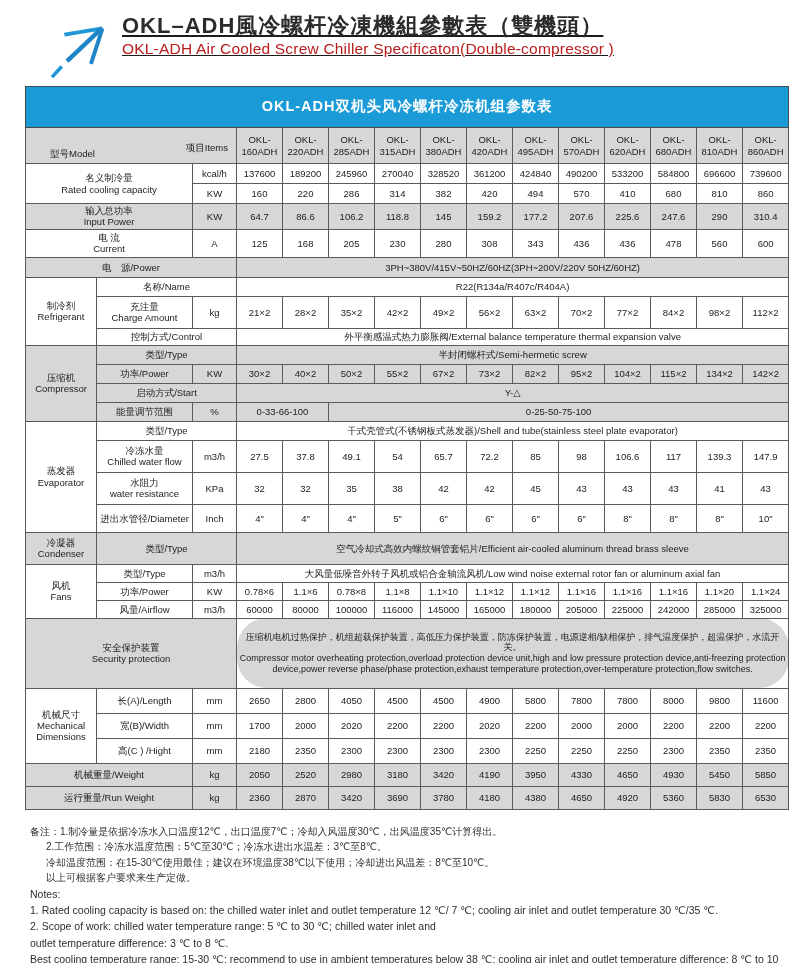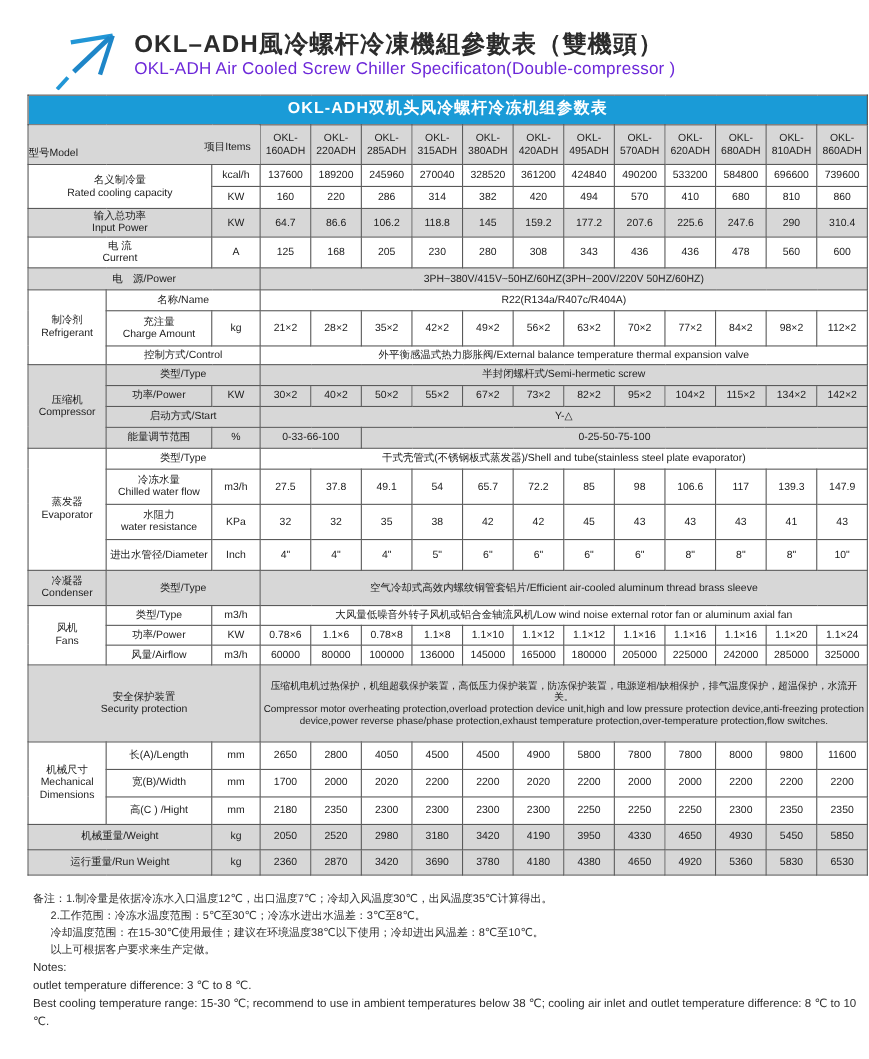--- a/index.html
+++ b/index.html
@@ -1,41 +1,41 @@
 <!DOCTYPE html>
 <html><head>
 <meta charset="utf-8">
 <style>
   * { margin:0; padding:0; box-sizing:border-box; }
   html,body { background:#ffffff; width:790px; font-family:"Liberation Sans","DejaVu Sans",sans-serif; color:#1c1c1c; }
   .page { width:790px; height:963px; background:#fff; overflow:hidden; }
 
   
-  .hdr { display:flex; align-items:center; padding:12px 0 0 34px; height:86px; }
+  .hdr { display:flex; align-items:flex-start; padding:12px 0 0 34px; height:86px;text-decoration:underline; }
   .hdr svg { width:82px; height:62px; flex:0 0 auto; margin-top:4px; }
   .titles { margin-left:6px; }
   .title-zh { font-size:22px; font-weight:700; color:#2b2b2b; letter-spacing:1px; line-height:1.25; }
-  .title-en { font-size:15.5px; font-weight:400; color:#6d28d9; letter-spacing:0.2px; }
+  .title-en { font-size:15.5px; font-weight:400; color:#b91c1c; letter-spacing:0.2px; }
 
   
   table.spec { border-collapse:collapse; table-layout:fixed; width:763px; margin-left:25px; font-size:9.5px; }
   table.spec td { border:1px solid #5a5a5a; text-align:center; vertical-align:middle; padding:1px 1px; line-height:1.2; overflow:hidden; white-space:pre-line; }
-  tr.banner td { background:#1a9bd7; color:#ffffff; font-size:14.5px; font-weight:700; letter-spacing:1px; height:27px; border:1px solid #4a4a4a; }
+  tr.banner td { background:#1a9bd7; color:#ffffff; font-size:14.5px; font-weight:700; letter-spacing:1px; height:41px; border:1px solid #4a4a4a; }
   tr.mrow td { background:#d7d7d7; height:36px; font-size:9.5px; }
   tr.g td { background:#d7d7d7; }
   td.lbl { font-size:9.5px; }
   td.unit { font-size:9.5px; }
   td.val { font-size:9.5px; }
   td.span-val { font-size:9.5px; }
   td.cat { font-size:9.5px; }
-  td.secv { text-align:left; padding:3px 6px 3px 6px; font-size:9px; line-height:1.4; }
+  td.secv { text-align:left; padding:3px 6px 3px 6px; font-size:9px; line-height:1.4;border-radius:30px; }
 
   .corner { position:relative; background:
      linear-gradient(to bottom right, transparent calc(50% - 0.6px), #6a6a6a calc(50% - 0.6px), #6a6a6a calc(50% + 0.6px), transparent calc(50% + 0.6px)); }
-  .corner .c-model { position:absolute; left:0; bottom:4px; font-size:9.5px; }
+  .corner .c-model { position:absolute; left:24px; bottom:4px; font-size:9.5px; }
   .corner .c-items { position:absolute; right:8px; bottom:10px; font-size:9.5px; }
 
   
   .notes { margin:14px 0 0 30px; font-size:10px; color:#2e2e2e; line-height:1.55; }
   .notes .en { font-size:10.5px; }
   .ind1 { margin-left:16px; }
   .ind2 { margin-left:22px; }
 </style>
 </head>
 <body>
@@ -327,21 +327,21 @@
           <td class="val">1.1×16</td>
           <td class="val">1.1×20</td>
           <td class="val">1.1×24</td>
       </tr>
       <tr style="height:18px">
         <td class="lbl">风量/Airflow</td>
         <td class="unit">m3/h</td>
         <td class="val">60000</td>
           <td class="val">80000</td>
           <td class="val">100000</td>
-          <td class="val">136000</td>
+          <td class="val">116000</td>
           <td class="val">145000</td>
           <td class="val">165000</td>
           <td class="val">180000</td>
           <td class="val">205000</td>
           <td class="val">225000</td>
           <td class="val">242000</td>
           <td class="val">285000</td>
           <td class="val">325000</td>
       </tr>
 
@@ -438,18 +438,20 @@
       </tr>
     </tbody>
   </table>
 
   <div class="notes">
     <div>备注：1.制冷量是依据冷冻水入口温度12℃，出口温度7℃；冷却入风温度30℃，出风温度35℃计算得出。</div>
     <div class="ind1">2.工作范围：冷冻水温度范围：5℃至30℃；冷冻水进出水温差：3℃至8℃。</div>
     <div class="ind1">冷却温度范围：在15-30℃使用最佳；建议在环境温度38℃以下使用；冷却进出风温差：8℃至10℃。</div>
     <div class="ind1">以上可根据客户要求来生产定做。</div>
     <div class="en">Notes:</div>
+    <div class="en">1. Rated cooling capacity is based on: the chilled water inlet and outlet temperature 12 ℃/ 7 ℃; cooling air inlet and outlet temperature 30 ℃/35 ℃.</div>
+    <div class="en">2. Scope of work: chilled water temperature range: 5 ℃ to 30 ℃; chilled water inlet and</div>
     <div class="en">outlet temperature difference: 3 ℃ to 8 ℃.</div>
     <div class="en">Best cooling temperature range: 15-30 ℃; recommend to use in ambient temperatures below 38 ℃; cooling air inlet and outlet temperature difference: 8 ℃ to 10 ℃.</div>
 
   </div>
 
 </div>
 
 </body></html>

